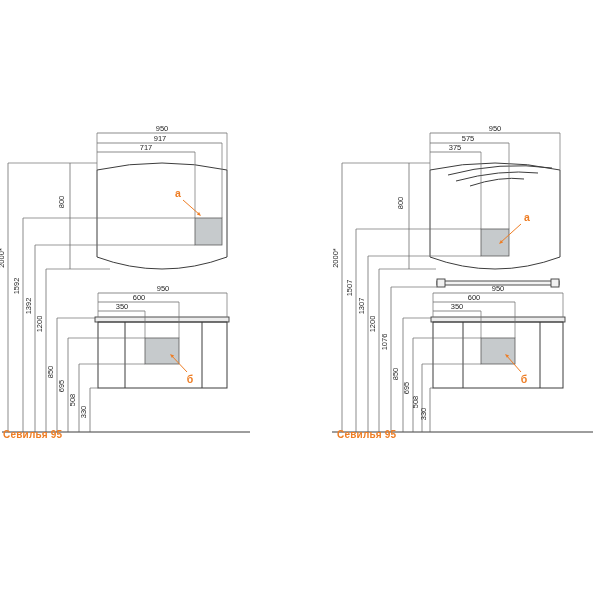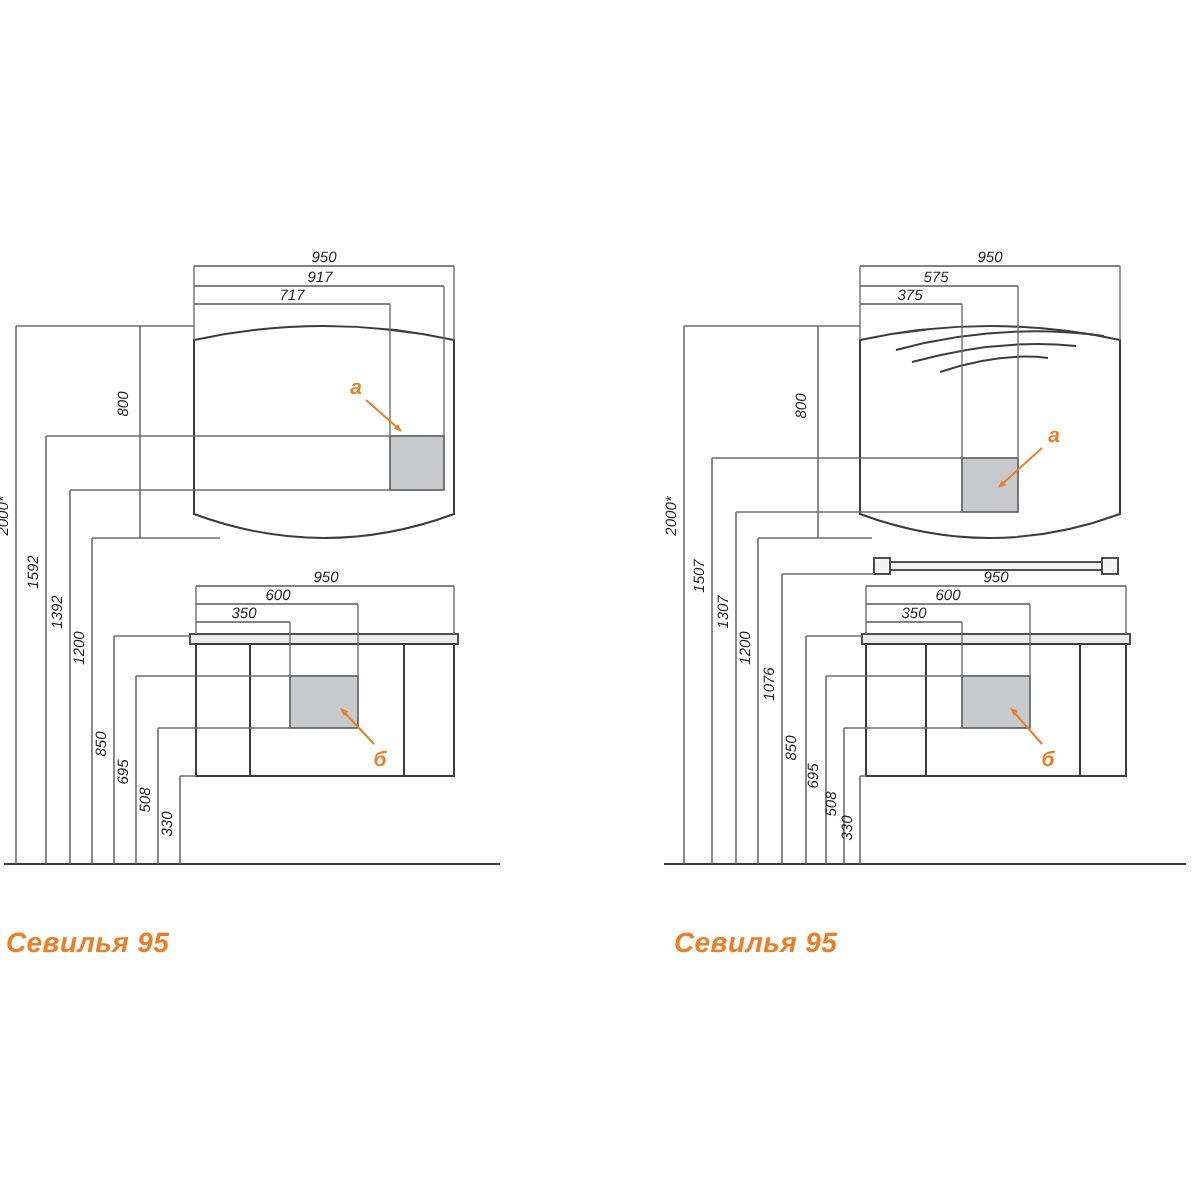--- a/index.html
+++ b/index.html
@@ -1,22 +1,22 @@
 <!DOCTYPE html>
 <html><head>
 <meta charset="utf-8">
 <style>
   html,body{margin:0;padding:0;background:#ffffff;}
   #stage{position:relative;width:600px;height:568px;background:#fff;overflow:hidden;
-         font-family:"Liberation Sans",sans-serif;font-style:italic;}
+         font-family:"Liberation Sans",sans-serif;}
   svg{position:absolute;left:0;top:0;}
   svg text{font-family:"Liberation Sans",sans-serif;font-size:7.5px;fill:#1f1f1f;}
   svg text.vert{font-size:7.5px;}
   svg text.callout{font-size:10.5px;font-weight:bold;fill:#EE7D24;}
-  .title{position:absolute;top:463px;color:#EE7D24;font-weight:bold;font-size:14px;
+  .title{position:absolute;top:429px;color:#EE7D24;font-weight:bold;font-size:10px;
          letter-spacing:0.2px;}
   #title-left{left:3px;}
   #title-right{left:337px;}
   .outline{stroke:#3c3c3c;stroke-width:1;fill:none;}
   .thin{stroke:#6f6f6f;stroke-width:0.7;fill:none;}
   .dim{stroke:#5a5a5a;stroke-width:0.7;fill:none;}
   .cut{fill:#c6cacc;stroke:#5a5a5a;stroke-width:0.8;}
   .ctop{fill:#ececec;stroke:#3c3c3c;stroke-width:0.9;}
   .rail{fill:#f2f2f2;stroke:#3c3c3c;stroke-width:0.9;}
   .leader{stroke:#EE7D24;stroke-width:1;fill:none;}

